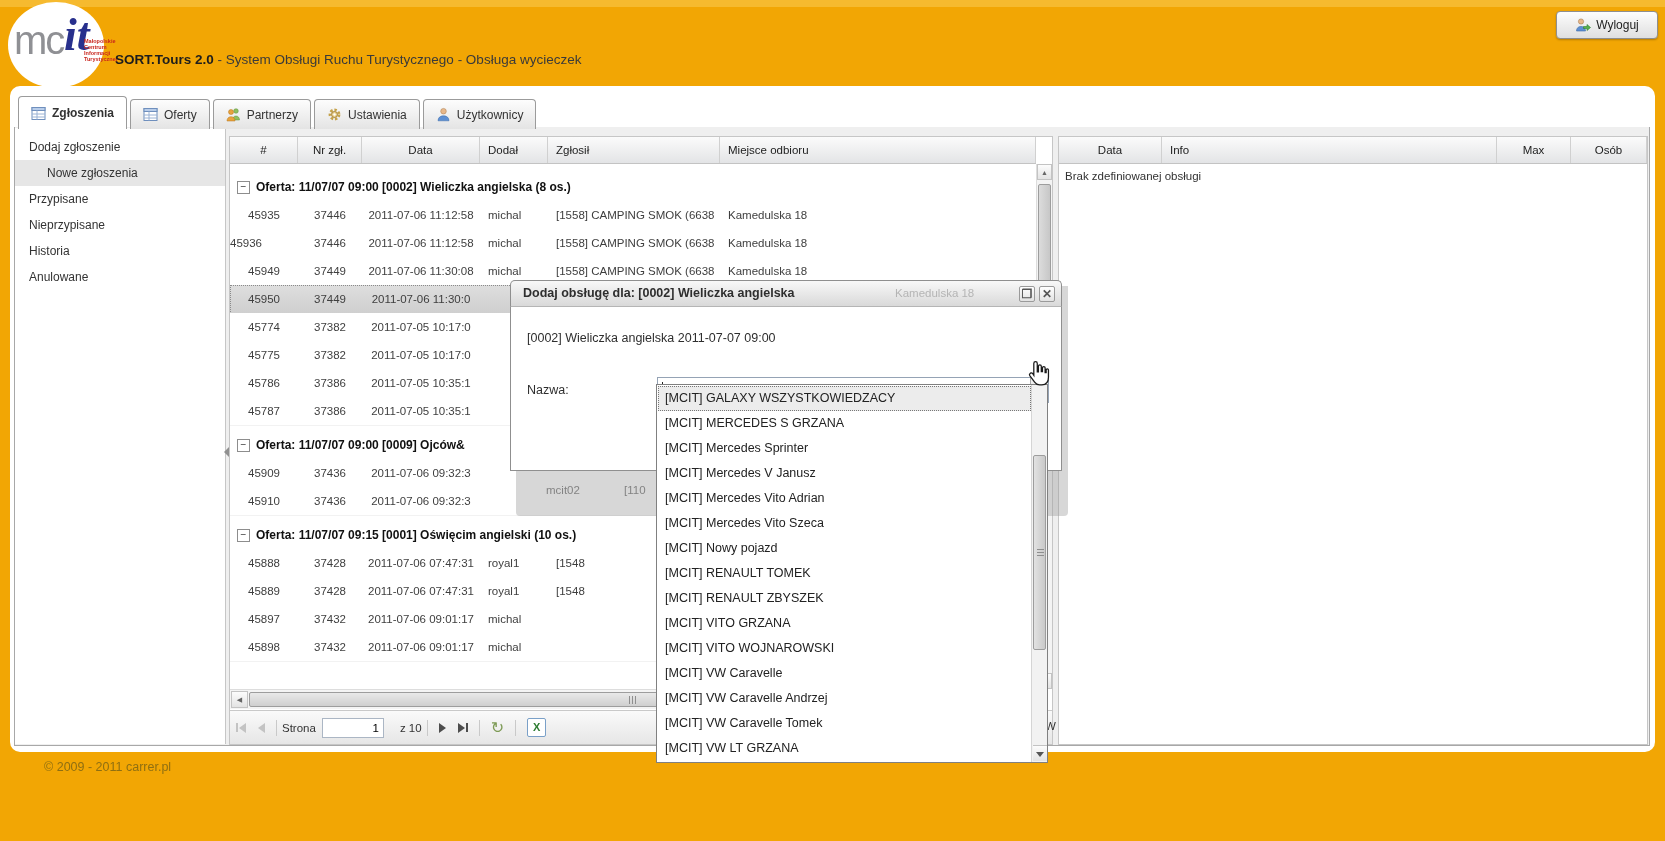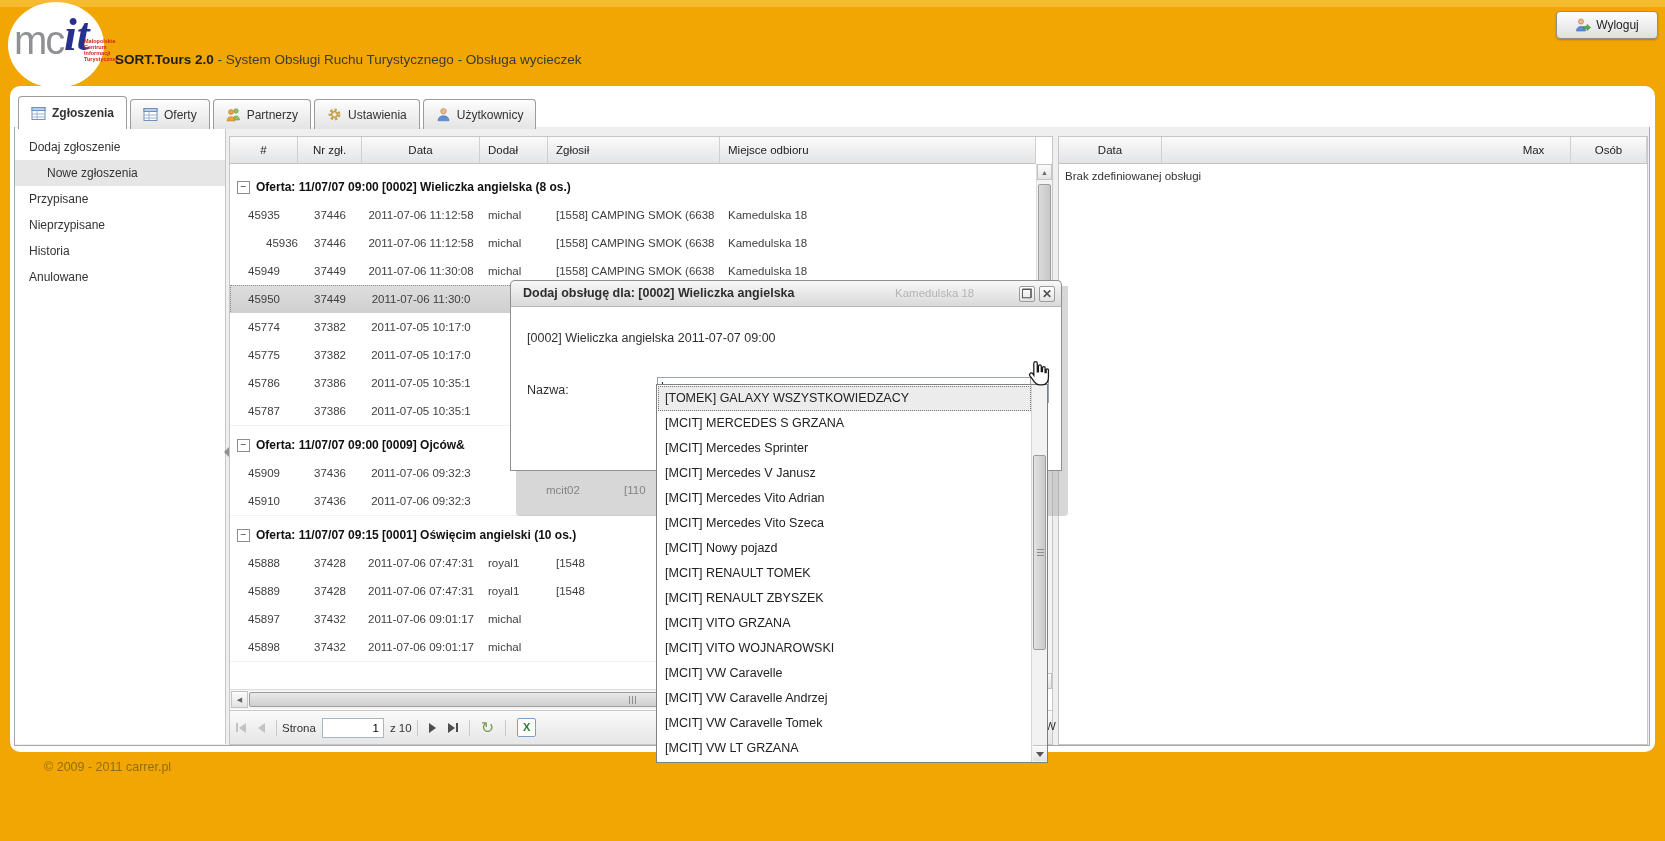--- a/index.html
+++ b/index.html
@@ -210,21 +210,21 @@
         </div>
         <div class="g-row" style="top: 64px;">
           <div class="g-cell" style="left: 0px; width: 68px; text-align: center;">45935</div>
           <div class="g-cell" style="left: 68px; width: 64px; text-align: center;">37446</div>
           <div class="g-cell" style="left: 132px; width: 118px; text-align: center;">2011-07-06 11:12:58</div>
           <div class="g-cell" style="left: 250px; width: 60px; text-align: left; padding-left: 8px;">michal</div>
           <div class="g-cell" style="left: 318px; width: 164px; text-align: left; padding-left: 8px;">[1558] CAMPING SMOK (6638</div>
           <div class="g-cell" style="left: 490px; width: 308px; text-align: left; padding-left: 8px;">Kamedulska 18</div>
         </div>
         <div class="g-row" style="top: 92px;">
-          <div class="g-cell" style="left: 0px; width: 68px; text-align: right;">45936</div>
+          <div class="g-cell" style="left: 0px; width: 68px; text-align: left;">45936</div>
           <div class="g-cell" style="left: 68px; width: 64px; text-align: center;">37446</div>
           <div class="g-cell" style="left: 132px; width: 118px; text-align: center;">2011-07-06 11:12:58</div>
           <div class="g-cell" style="left: 250px; width: 60px; text-align: left; padding-left: 8px;">michal</div>
           <div class="g-cell" style="left: 318px; width: 164px; text-align: left; padding-left: 8px;">[1558] CAMPING SMOK (6638</div>
           <div class="g-cell" style="left: 490px; width: 308px; text-align: left; padding-left: 8px;">Kamedulska 18</div>
         </div>
         <div class="g-row" style="top: 120px;">
           <div class="g-cell" style="left: 0px; width: 68px; text-align: center;">45949</div>
           <div class="g-cell" style="left: 68px; width: 64px; text-align: center;">37449</div>
           <div class="g-cell" style="left: 132px; width: 118px; text-align: center;">2011-07-06 11:30:08</div>
@@ -345,21 +345,21 @@
       <span class="pbtn dis">
           <span class="bar"></span>
           <span class="tri-l"></span>
         </span>
       <span class="pbtn dis">
           <span class="tri-l"></span>
         </span>
       <span class="psep"></span>
       <span>Strona</span>
       <input class="pinput" style="margin-left: 6px;" value="1">
-      <span style="margin-left:6px;">z 10</span>
+      <span style="margin-left:16px;">z 10</span>
       <span class="psep"></span>
       <span class="pbtn">
           <span class="tri-r"></span>
         </span>
       <span class="pbtn">
           <span class="tri-r"></span>
           <span class="bar"></span>
         </span>
       <span class="psep"></span>
       <span class="refresh">↻</span>
@@ -367,20 +367,21 @@
       <span class="xls">
           <span>X</span>
         </span>
       <span class="pfrag">W</span>
     </div>
   </div>
 
   <div class="rpanel">
     <div class="rp-header" id="rpheader">
         <div class="g-hcell" style="left: 0px; width: 103px; text-align: center;">Data</div>
+        <div class="g-hcell" style="left: 103px; width: 335px; text-align: left; padding-left: 8px;">Info</div>
         <div class="g-hcell" style="left: 438px; width: 74px; text-align: center;">Max</div>
         <div class="g-hcell" style="left: 512px; width: 76px; text-align: center;">Osób</div>
       </div>
     <div class="rp-empty">Brak zdefiniowanej obsługi</div>
   </div>
 
   <div class="footer">© 2009 - 2011 carrer.pl</div>
 
   <div class="modal">
     <div class="m-title">
@@ -408,21 +409,21 @@
 
   <div class="dropdown" id="dropdown">
     <div class="dd-sb">
       <span class="dd-thumb">
           <span class="dd-grip"></span>
         </span>
       <span class="dd-down">
           <i></i>
         </span>
     </div>
-  <div class="dd-item focused" style="top: 1px;">[TOMEK] GALAXY WSZYSTKOWIEDZACY</div>
+  <div class="dd-item focused" style="top: 1px;">[MCIT] GALAXY WSZYSTKOWIEDZACY</div>
       <div class="dd-item" style="top: 26px;">[MCIT] MERCEDES S GRZANA</div>
       <div class="dd-item" style="top: 51px;">[MCIT] Mercedes Sprinter</div>
       <div class="dd-item" style="top: 76px;">[MCIT] Mercedes V Janusz</div>
       <div class="dd-item" style="top: 101px;">[MCIT] Mercedes Vito Adrian</div>
       <div class="dd-item" style="top: 126px;">[MCIT] Mercedes Vito Szeca</div>
       <div class="dd-item" style="top: 151px;">[MCIT] Nowy pojazd</div>
       <div class="dd-item" style="top: 176px;">[MCIT] RENAULT TOMEK</div>
       <div class="dd-item" style="top: 201px;">[MCIT] RENAULT ZBYSZEK</div>
       <div class="dd-item" style="top: 226px;">[MCIT] VITO GRZANA</div>
       <div class="dd-item" style="top: 251px;">[MCIT] VITO WOJNAROWSKI</div>

